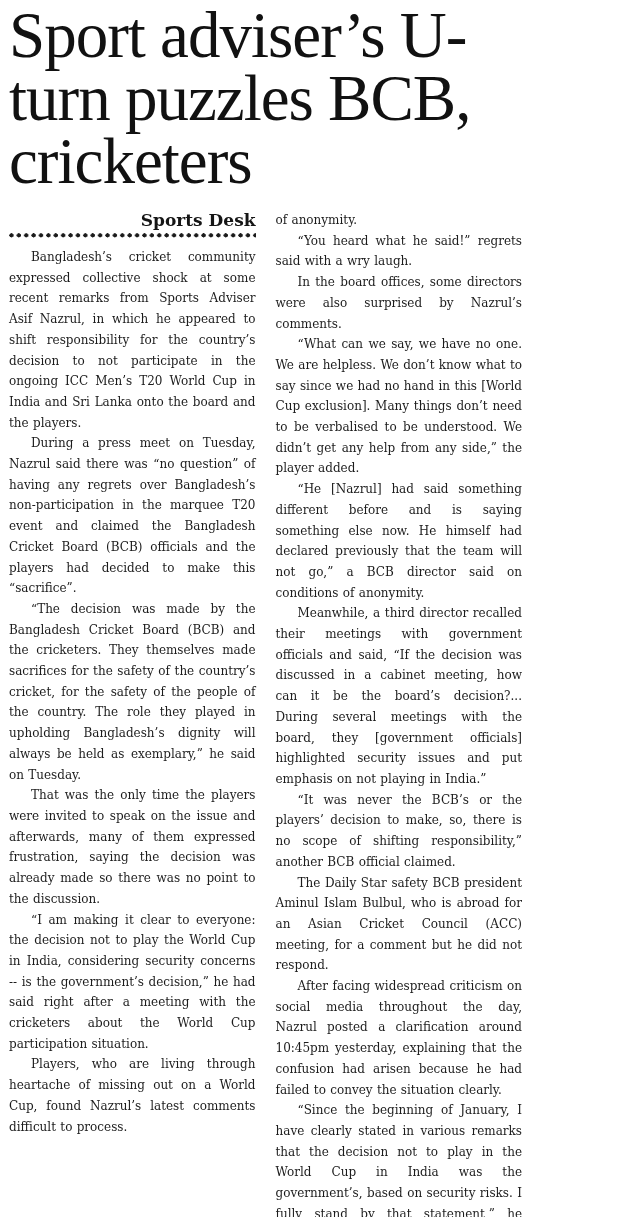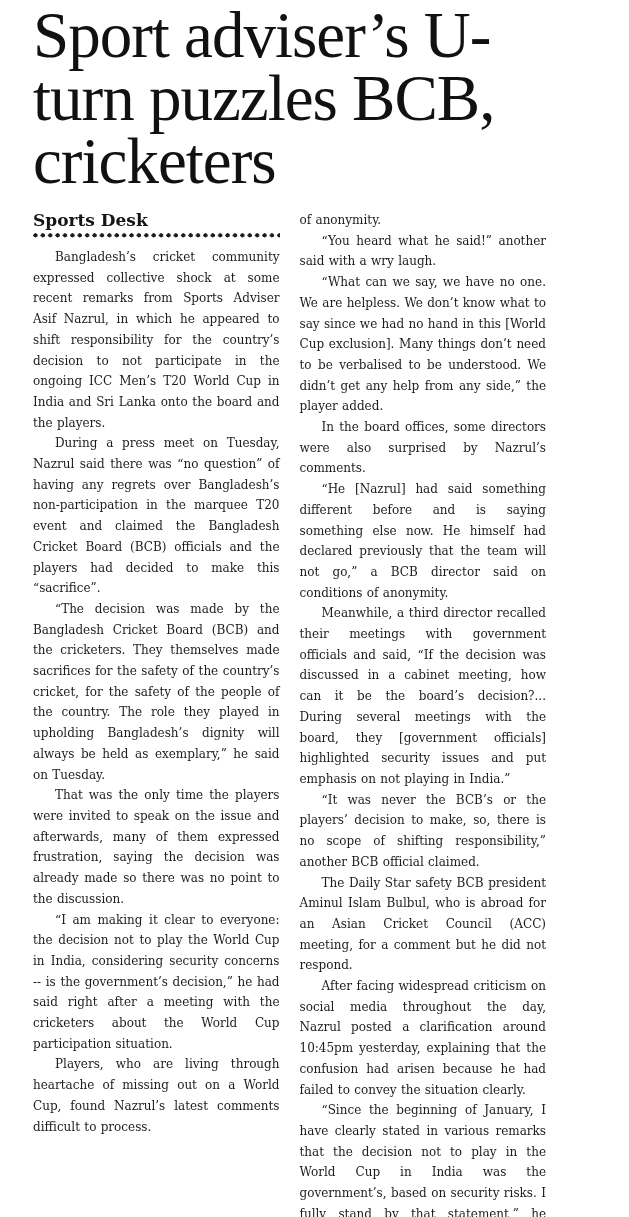--- a/index.html
+++ b/index.html
@@ -12,21 +12,20 @@
     height: 1217px;
     overflow: hidden;
     color: #1c1c1c;
     font-family: "DejaVu Serif", serif;
   }
   .page {
     box-sizing: border-box;
     width: 531px;
     height: 1217px;
     padding: 4px 9px 0 9px;
-    margin-left: 24px;
   }
   .headline {
     margin: 0 0 17px 0;
     font-family: "Liberation Serif", serif;
     font-weight: normal;
     font-size: 65px;
     line-height: 63px;
     letter-spacing: -1px;
     color: #111111;
   }
@@ -42,20 +41,21 @@
   }
   .byline-wrap {
     margin-bottom: 9px;
   }
   .byline-text {
     display: block;
     font-weight: bold;
     font-size: 17px;
     line-height: 20px;
     color: #151515;
+    text-align: right;
   }
   .dotted-rule {
     height: 5px;
     margin-top: 3px;
     background-image: radial-gradient(circle at 2.4px 2.4px, #1b1b1b 1.9px, rgba(0,0,0,0) 2.3px);
     background-size: 7.4px 5px;
     background-repeat: repeat-x;
   }
   .para {
     margin: 0;
@@ -92,23 +92,23 @@
       <p class="para">During a press meet on Tuesday, Nazrul said there was “no question” of having any regrets over Bangladesh’s non-participation in the marquee T20 event and claimed the Bangladesh Cricket Board (BCB) officials and the players had decided to make this “sacrifice”.</p>
       <p class="para">“The decision was made by the Bangladesh Cricket Board (BCB) and the cricketers. They themselves made sacrifices for the safety of the country’s cricket, for the safety of the people of the country. The role they played in upholding Bangladesh’s dignity will always be held as exemplary,” he said on Tuesday.</p>
       <p class="para">That was the only time the players were invited to speak on the issue and afterwards, many of them expressed frustration, saying the decision was already made so there was no point to the discussion.</p>
       <p class="para">“I am making it clear to everyone: the decision not to play the World Cup in India, considering security concerns -- is the government’s decision,” he had said right after a meeting with the cricketers about the World Cup participation situation.</p>
       <p class="para">Players, who are living through heartache of missing out on a World Cup, found Nazrul’s latest comments difficult to process.</p>
 
     </div>
 
     <div class="col col-right">
       <p class="para cont">of anonymity.</p>
-      <p class="para">“You heard what he said!” another said with a wry laugh.</p>
+      <p class="para">“You heard what he said!” regrets said with a wry laugh.</p>
+      <p class="para">In the board offices, some directors were also surprised by Nazrul’s comments.</p>
       <p class="para">“What can we say, we have no one. We are helpless. We don’t know what to say since we had no hand in this [World Cup exclusion]. Many things don’t need to be verbalised to be understood. We didn’t get any help from any side,” the player added.</p>
-      <p class="para">In the board offices, some directors were also surprised by Nazrul’s comments.</p>
       <p class="para">“He [Nazrul] had said something different before and is saying something else now. He himself had declared previously that the team will not go,” a BCB director said on conditions of anonymity.</p>
       <p class="para">Meanwhile, a third director recalled their meetings with government officials and said, “If the decision was discussed in a cabinet meeting, how can it be the board’s decision?... During several meetings with the board, they [government officials] highlighted security issues and put emphasis on not playing in India.”</p>
       <p class="para">“It was never the BCB’s or the players’ decision to make, so, there is no scope of shifting responsibility,” another BCB official claimed.</p>
       <p class="para">The Daily Star safety BCB president Aminul Islam Bulbul, who is abroad for an Asian Cricket Council (ACC) meeting, for a comment but he did not respond.</p>
       <p class="para">After facing widespread criticism on social media throughout the day, Nazrul posted a clarification around 10:45pm yesterday, explaining that the confusion had arisen because he had failed to convey the situation clearly.</p>
       <p class="para">“Since the beginning of January, I have clearly stated in various remarks that the decision not to play in the World Cup in India was the government’s, based on security risks. I fully stand by that statement,” he wrote.</p>
 
     </div>
 
   </div>

